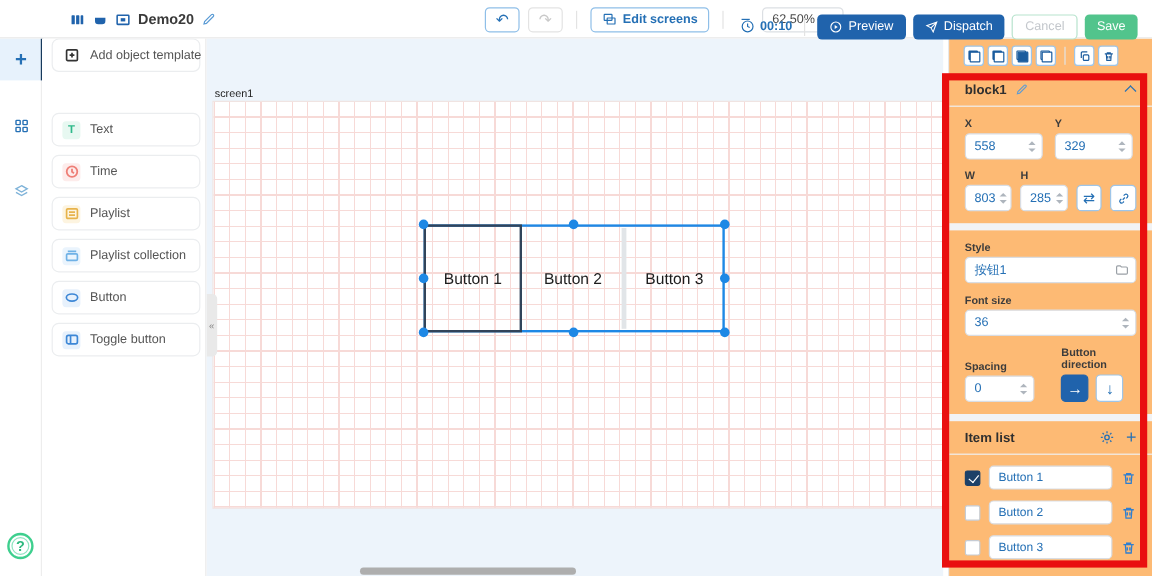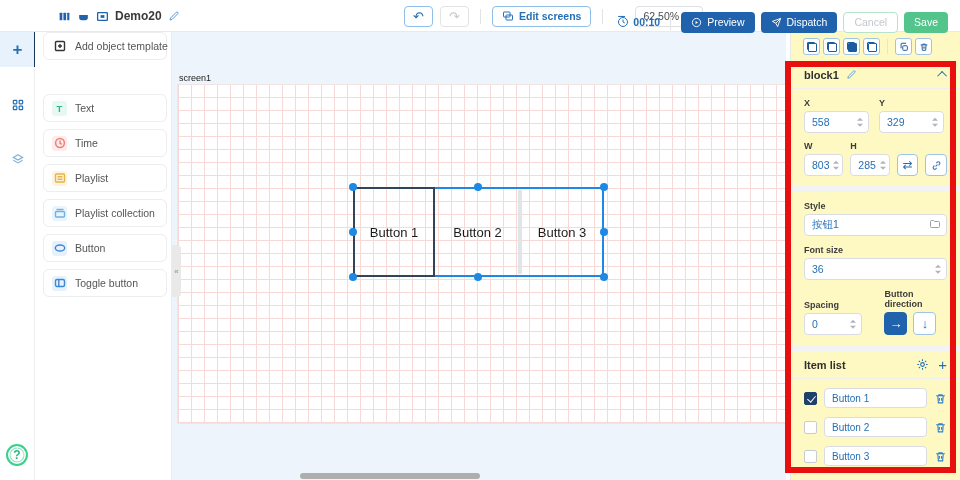--- a/index.html
+++ b/index.html
@@ -58,21 +58,21 @@
   .selwrap{position:absolute;left:181px;top:155px;width:251px;height:90px}
   .sel-rect{position:absolute;inset:0;border:2px solid #1e88e5}
   .btn1-rect{position:absolute;left:0;top:0;width:82px;height:90px;border:2px solid #31445a}
   .btn-divider{position:absolute;left:165px;top:3px;width:4px;height:84px;background:#e1e5e8}
   .cv-btn-label{position:absolute;top:0;height:90px;display:flex;align-items:center;justify-content:center;font-size:13px;color:#1c1c1c}
   .cl1{left:0;width:82px}.cl2{left:82px;width:85px}.cl3{left:167px;width:84px}
   .hnd{position:absolute;width:8px;height:8px;border-radius:50%;background:#1e88e5;transform:translate(-50%,-50%);cursor:pointer}
   .hscroll{position:absolute;left:128px;top:441px;width:180px;height:6px;background:#aeaeae;border-radius:3px;cursor:pointer}
 
   
-  .panel{position:absolute;left:790px;top:32px;width:170px;height:448px;background:#fef9c3;border-left:1px solid #e8e8e8;z-index:10}
+  .panel{position:absolute;left:790px;top:32px;width:170px;height:448px;background:#fdba74;border-left:1px solid #e8e8e8;z-index:10}
   .ptoolbar{height:29px;display:flex;align-items:center;padding:0 12px;gap:3px}
   .tool-ic{width:17px;height:17px;border:1px solid #9ec5e8;border-radius:3px;display:flex;align-items:center;justify-content:center;color:#1b5c9e;cursor:pointer;background:#fff}
   .lyr{position:relative;width:10px;height:10px}
   .lyr::before,.lyr::after{content:"";position:absolute;width:6.5px;height:6.5px;border:1.2px solid #1b5c9e;border-radius:1px;background:#fff}
   .lyr::before{left:0;top:0}.lyr::after{right:0;bottom:0}
   .lyr.v1::before{background:#1b5c9e}.lyr.v2::before{background:#1b5c9e}
   .lyr.v3::after{background:#1b5c9e}
   .sec-hdr{height:28px;display:flex;align-items:center;padding:0 13px;border-bottom:1px solid #efefef;gap:7px}
   .sec-title{font-size:11px;font-weight:bold;color:#2f2f2f}
   .chev-up{width:7px;height:7px;border-left:1.8px solid #2570b5;border-top:1.8px solid #2570b5;transform:rotate(45deg) translateY(2px);margin-left:auto;cursor:pointer}

